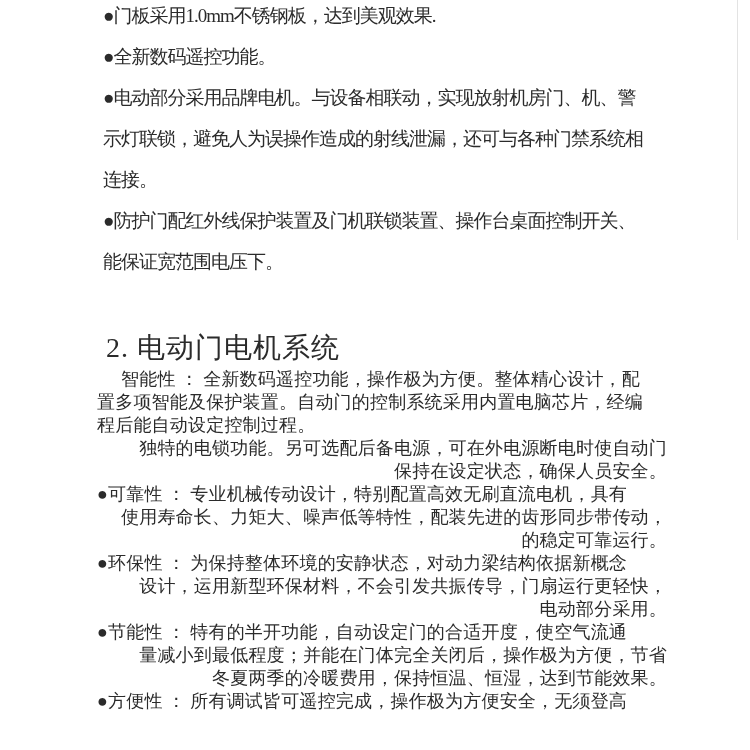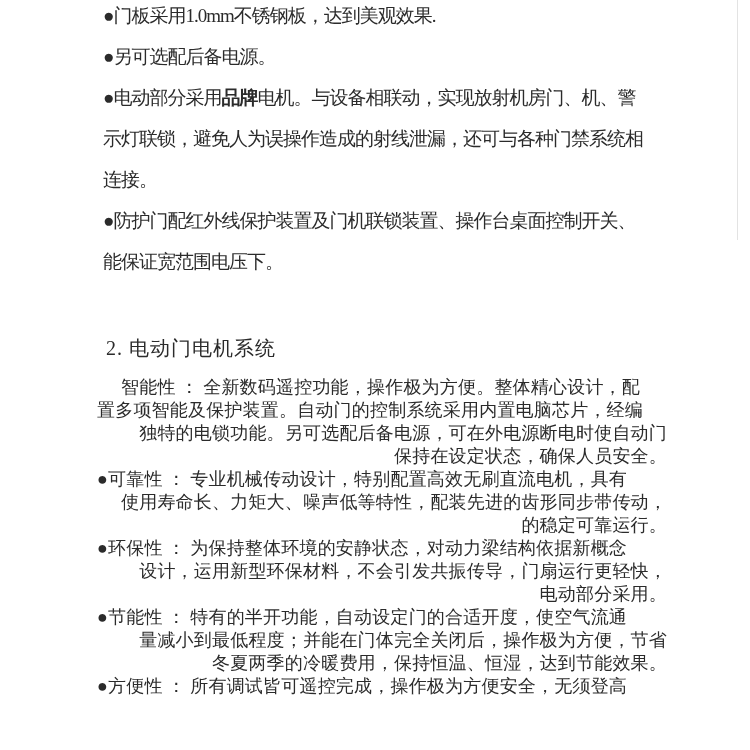--- a/index.html
+++ b/index.html
@@ -30,70 +30,71 @@
     height: 41px;
     line-height: 41px;
     white-space: pre;
   }
   
   .heading {
     position: absolute;
     left: 106px;
     top: 330px;
     margin: 0;
-    font-size: 20px;
+    font-size: 28px;
     font-weight: normal;
     line-height: 36px;
     letter-spacing: 1px;
     white-space: pre;
   }
   
   .s2 {
     position: absolute;
     left: 97px;
     top: 368px;
     width: 570px;
     font-size: 18px;
     letter-spacing: 0.2px;
   }
   .s2 .line {
     height: 23px;
     line-height: 23px;
     white-space: pre;
   }
-  .indent-first { padding-left: 24px; margin-top: 8px; }
+  .indent-first { padding-left: 24px; }
   .indent-hang  { padding-left: 21px; text-align: right; }
-  .bold { font-weight: bold; }
+  .bold { font-weight: normal; }
   
   .artifact-vline {
     position: absolute;
     left: 737px;
     top: 0;
     width: 1px;
     height: 240px;
     background: #e3e3e3;
   }
 </style>
 </head>
 <body>
 
 <div id="doc">
   <div id="section1" class="s1">
       <div class="line"><span>●门板采用1.0mm不锈钢板，达到美观效果.</span></div>
-      <div class="line"><span>●另可选配后备电源。</span></div>
+      <div class="line"><span>●全新数码遥控功能。</span></div>
       <div class="line"><span>●电动部分采用</span><span class="bold">品牌</span><span>电机。与设备相联动，实现放射机房门、机、警</span></div>
       <div class="line"><span>示灯联锁，避免人为误操作造成的射线泄漏，还可与各种门禁系统相</span></div>
       <div class="line"><span>连接。</span></div>
       <div class="line"><span>●防护门配红外线保护装置及门机联锁装置、操作台桌面控制开关、</span></div>
       <div class="line"><span>能保证宽范围电压下。</span></div>
     </div>
   <h2 class="heading">2. 电动门电机系统</h2>
   <div id="section2" class="s2">
       <div class="line indent-first"><span>智能性 ： 全新数码遥控功能，操作极为方便。整体精心设计，配</span></div>
       <div class="line"><span>置多项智能及保护装置。自动门的控制系统采用内置电脑芯片，经编</span></div>
+      <div class="line"><span>程后能自动设定控制过程。</span></div>
       <div class="line indent-hang"><span>独特的电锁功能。另可选配后备电源，可在外电源断电时使自动门</span></div>
       <div class="line indent-hang"><span>保持在设定状态，确保人员安全。</span></div>
       <div class="line"><span>●可靠性 ： 专业机械传动设计，特别配置高效无刷直流电机，具有</span></div>
       <div class="line indent-hang"><span>使用寿命长、力矩大、噪声低等特性，配装先进的齿形同步带传动，</span></div>
       <div class="line indent-hang"><span>的稳定可靠运行。</span></div>
       <div class="line"><span>●环保性 ： 为保持整体环境的安静状态，对动力梁结构依据新概念</span></div>
       <div class="line indent-hang"><span>设计，运用新型环保材料，不会引发共振传导，门扇运行更轻快，</span></div>
       <div class="line indent-hang"><span>电动部分采用。</span></div>
       <div class="line"><span>●节能性 ： 特有的半开功能，自动设定门的合适开度，使空气流通</span></div>
       <div class="line indent-hang"><span>量减小到最低程度；并能在门体完全关闭后，操作极为方便，节省</span></div>

